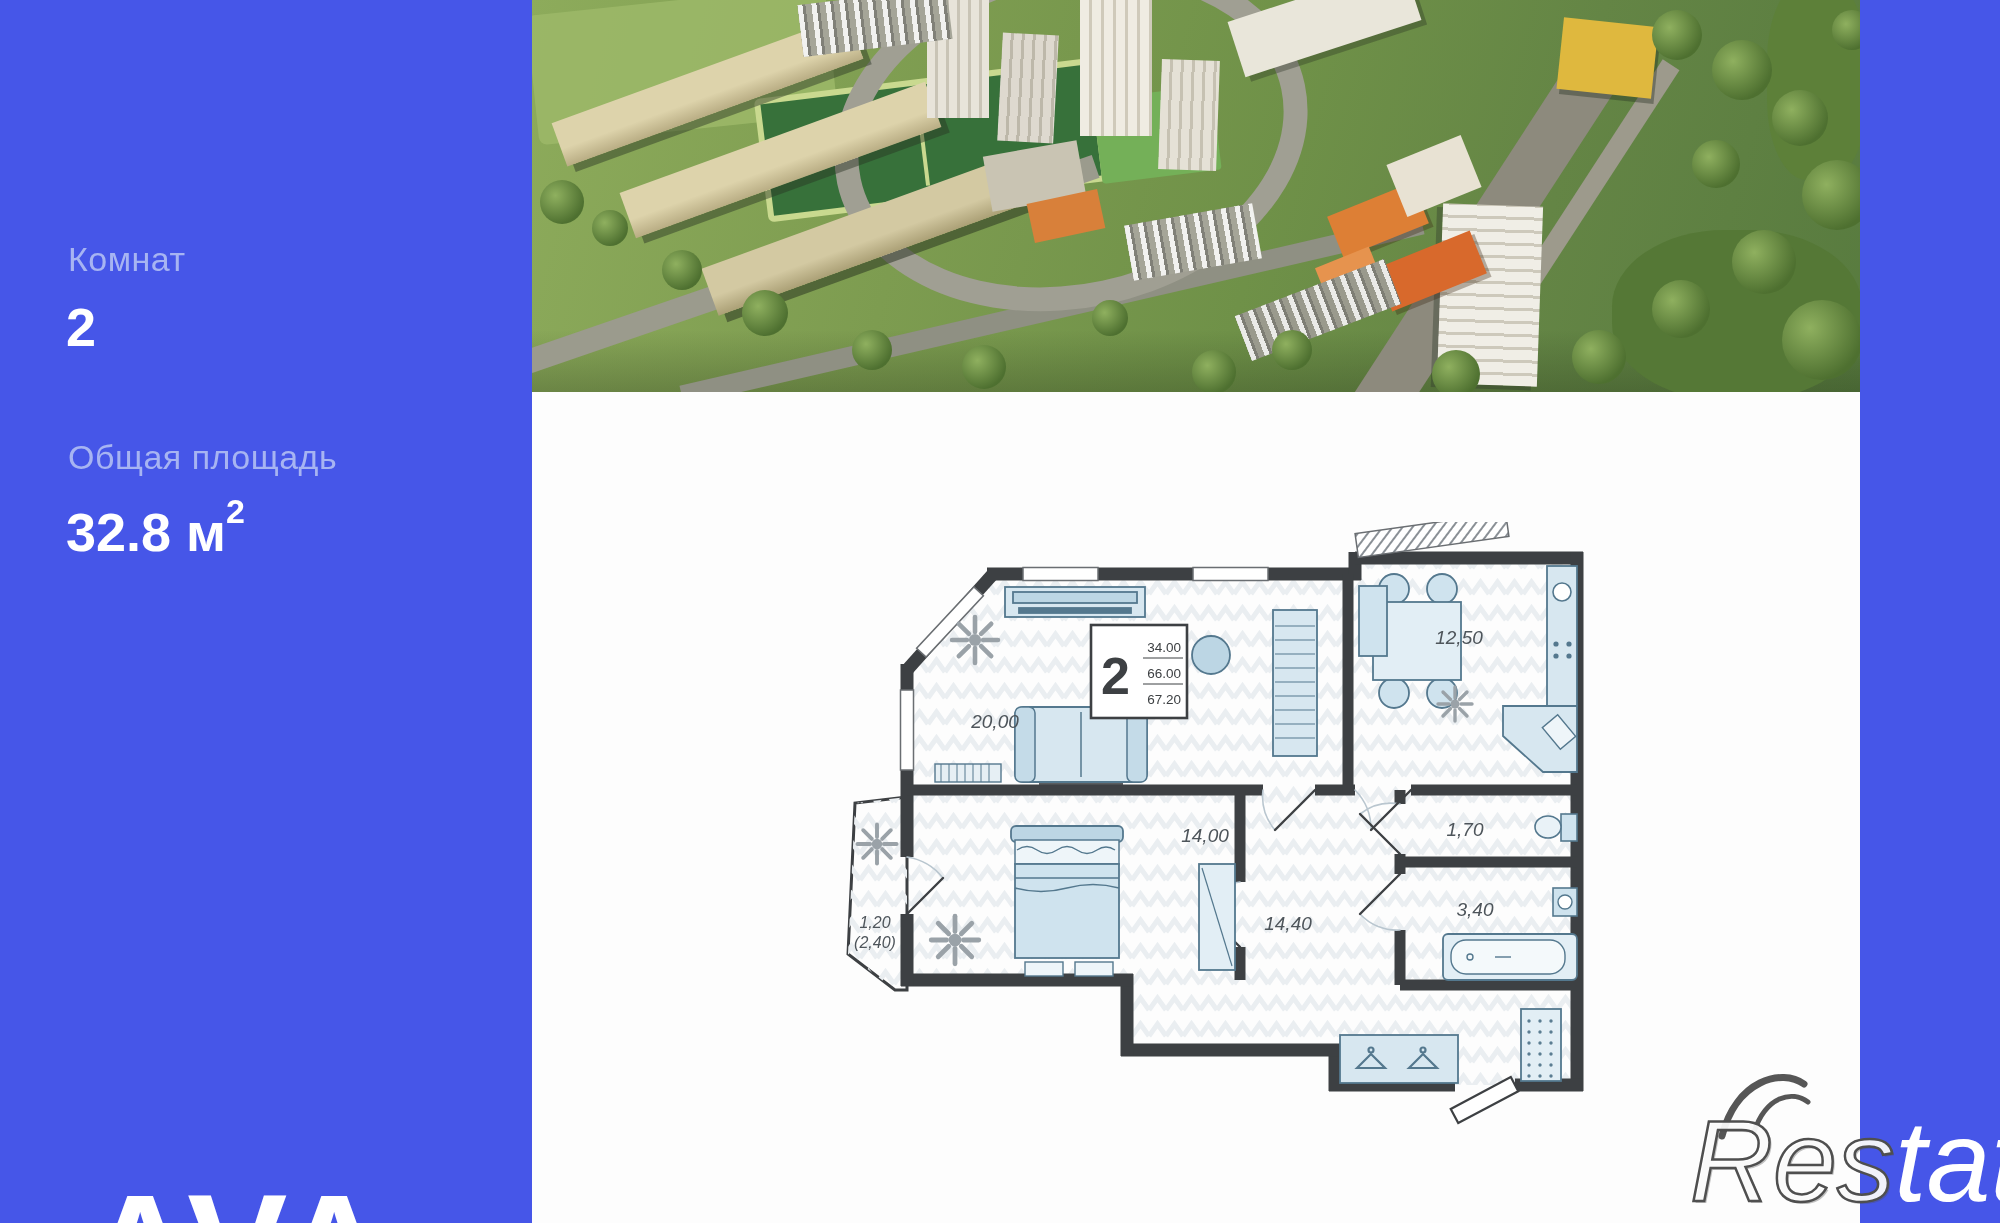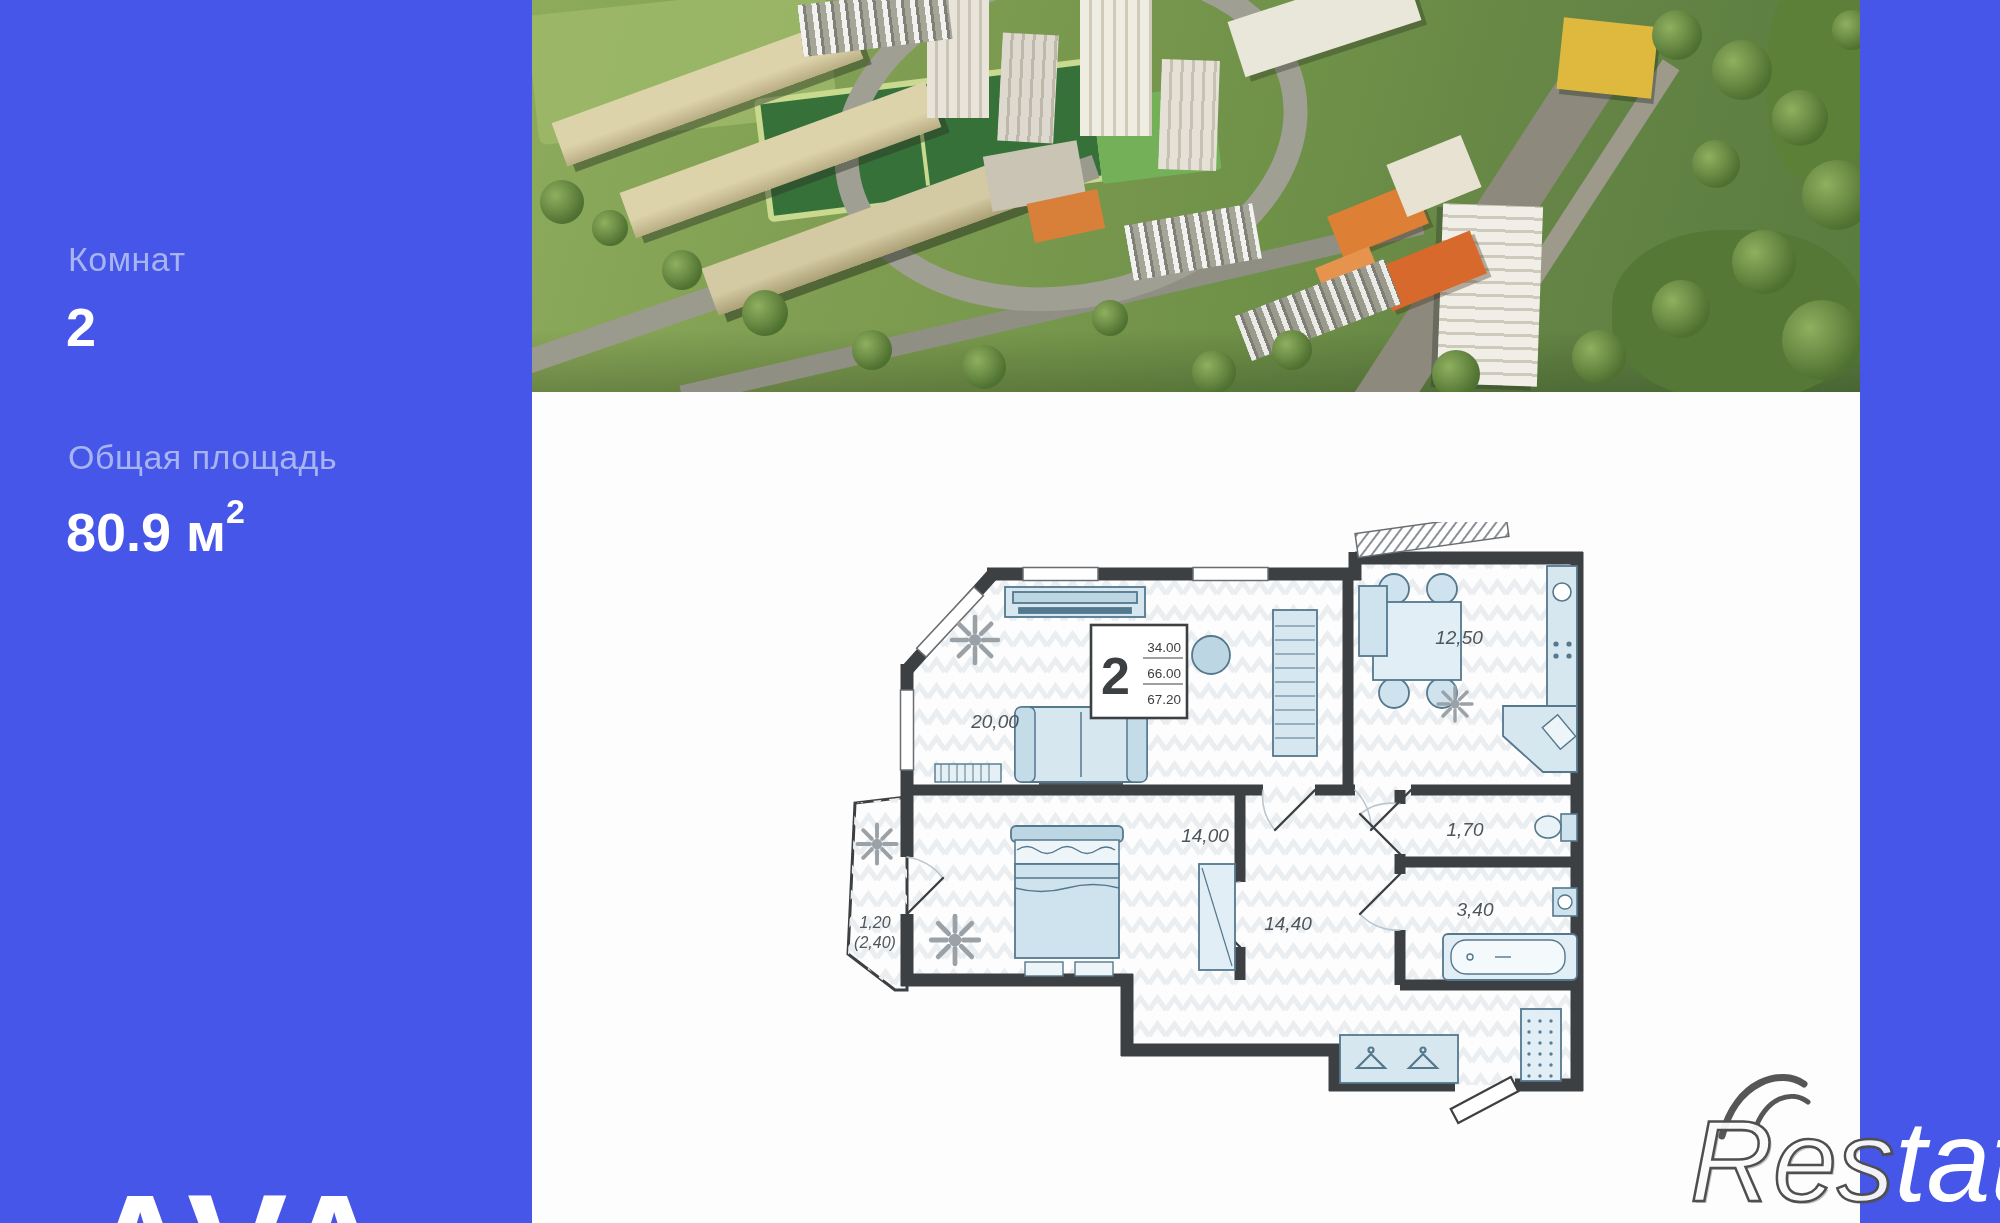--- a/index.html
+++ b/index.html
@@ -44,21 +44,21 @@
               text-shadow:2px 2px 0 rgba(80,80,80,.35);}
   .wm-solid{color:#ffffff;font-weight:500;}
   .wm-swoosh{position:absolute;left:1708px;top:1062px;}
 </style>
 </head>
 <body>
 
 <div class="spec-label" id="rooms-label">Комнат</div>
 <div class="spec-value" id="rooms-value">2</div>
 <div class="spec-label" id="area-label">Общая площадь</div>
-<div class="spec-value" id="area-value"><span>80.9</span><span> м</span><sup>2</sup></div>
+<div class="spec-value" id="area-value"><span>32.8</span><span> м</span><sup>2</sup></div>
 <div class="brand">AVA</div>
 
 <div class="photo" id="photo">
   <div class="photo-shade"></div>
 <div class="ph" style="left:0;top:0;width:300px;height:130px;background:#9cb869;transform:rotate(-6deg);border-radius:8px;opacity:.85"></div>
     <div class="ph" style="left:228px;top:78px;width:330px;height:112px;background:#37713a;border:6px solid #c9d98f;transform:rotate(-7deg);border-radius:6px"></div>
     <div class="ph" style="left:388px;top:86px;width:4px;height:100px;background:#c9d98f;transform:rotate(-7deg)"></div>
     <div class="ph" style="left:565px;top:92px;width:120px;height:85px;background:#74b058;transform:rotate(-7deg);border-radius:4px"></div>
     <div class="ph" style="left:-20px;top:252px;width:600px;height:24px;background:#9b9b8d;transform:rotate(-19deg)"></div>
     <div class="ph" style="left:140px;top:300px;width:760px;height:20px;background:#8f9083;transform:rotate(-13deg)"></div>

